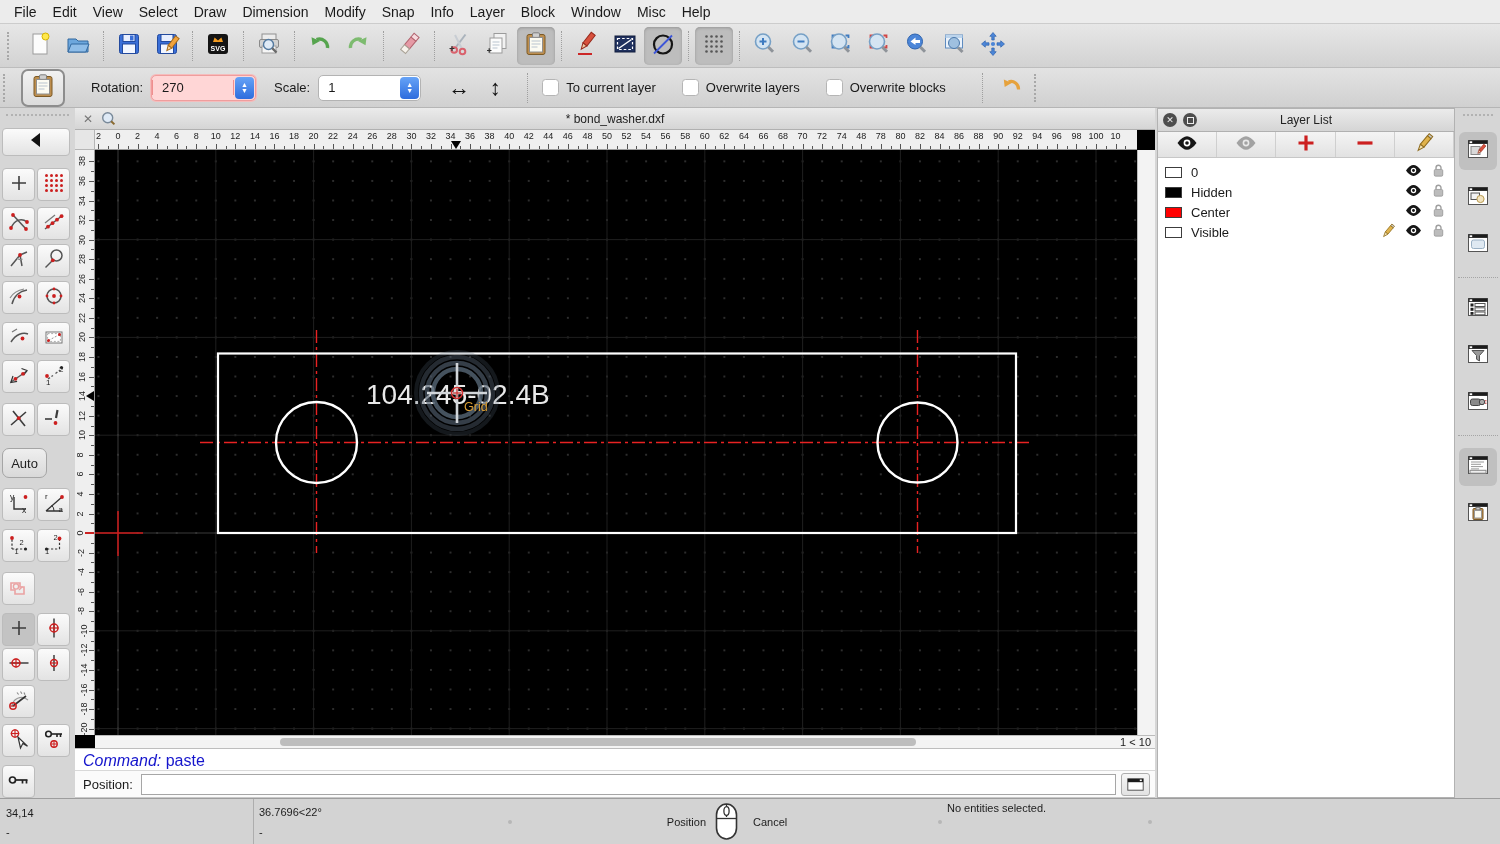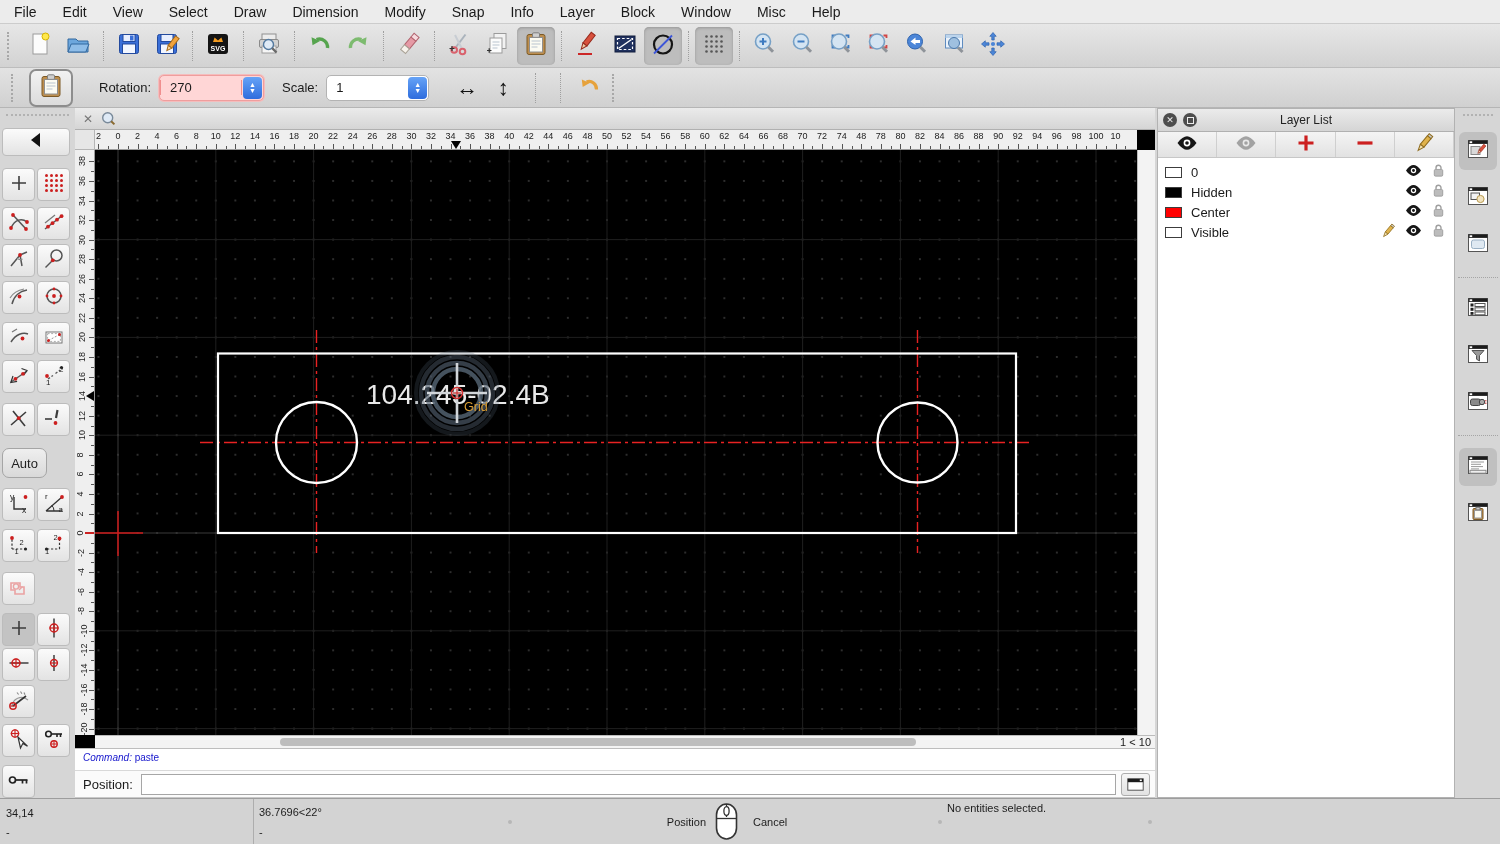--- a/index.html
+++ b/index.html
@@ -1,29 +1,29 @@
 <!DOCTYPE html>
 <html><head>
 <meta charset="utf-8">
 <style>
   html,body{margin:0;padding:0;}
   body{width:1500px;height:844px;position:relative;overflow:hidden;background:#d6d6d6;
        font-family:"Liberation Sans", sans-serif;color:#1a1a1a;-webkit-font-smoothing:antialiased;}
   
   .menubar{position:absolute;left:0;top:0;width:1500px;height:24px;background:#ececec;
            border-bottom:1px solid #cccccc;display:flex;align-items:center;padding-left:14px;
-           gap:26px;font-size:14px;box-sizing:border-box;}
+           gap:16px;font-size:14px;box-sizing:border-box;}
   .menu-item{cursor:default;white-space:nowrap;}
   
   .toolbar1{position:absolute;left:0;top:24px;width:1500px;height:44px;
             background:linear-gradient(#e7e7e7,#d2d2d2);border-bottom:1px solid #bdbdbd;
             display:flex;align-items:center;padding:0 4px;box-sizing:border-box;}
   .toolbar2{position:absolute;left:0;top:68px;width:1500px;height:40px;
             background:linear-gradient(#e3e3e3,#d0d0d0);border-bottom:1px solid #b5b5b5;
-            display:flex;align-items:center;padding:0 8px;box-sizing:border-box;font-size:13px;}
+            display:flex;align-items:center;padding:0 0;box-sizing:border-box;font-size:13px;}
   .thandle{width:5px;height:28px;border-left:2px dotted #a8a8a8;margin:0 7px 0 3px;}
   .tsep{width:0;height:30px;border-left:1px dotted #9f9f9f;margin:0 6px;}
   .tbtn{width:38px;height:38px;display:flex;align-items:center;justify-content:center;border-radius:5px;}
   .tbtn.selected{background:#bdbdbd;box-shadow:inset 0 1px 3px #969696;}
   .bigpaste{width:40px;height:34px;border:2px solid #8d8d8d;border-radius:7px;margin:0 8px 0 4px;
             background:linear-gradient(#f2f2f2,#dcdcdc);display:flex;align-items:center;justify-content:center;}
   .tb2-label{margin:0 8px 0 18px;}
   .spin{display:flex;align-items:center;height:24px;border:1px solid #b3b3b3;background:#fff;
         border-radius:5px;overflow:hidden;}
   .spin .val{width:62px;padding:0 9px;font-size:13px;}
@@ -99,21 +99,21 @@
   .right-dock{position:absolute;left:1455px;top:108px;width:45px;height:690px;background:#d6d6d6;
            display:flex;flex-direction:column;align-items:center;box-sizing:border-box;padding-top:6px;}
   .rd-handle{width:30px;height:6px;border-top:2px dotted #b2b2b2;margin-bottom:10px;}
   .dock-btn{width:38px;height:38px;border-radius:6px;display:flex;align-items:center;justify-content:center;
            margin-bottom:9px;}
   .dock-btn.selected{background:#c0c0c0;}
   .dock-gap{width:40px;border-top:1px dotted #a5a5a5;margin:4px 0 12px 0;}
   
   .cmdline{position:absolute;left:75px;top:748px;width:1080px;height:23px;background:#fff;
            border-top:1px solid #bdbdbd;border-bottom:1px solid #d9d9d9;box-sizing:border-box;
-           font-size:10px;padding:3px 0 16px 8px;color:#1515cc;}
+           font-size:16px;padding:3px 0 16px 8px;color:#1515cc;}
   .cmdline .prompt{font-style:italic;}
   .posline{position:absolute;left:75px;top:771px;width:1080px;height:27px;background:#fbfbfb;
            display:flex;align-items:center;font-size:13px;box-sizing:border-box;padding-left:8px;
            border-bottom:1px solid #c9c9c9;}
   .pos-input{flex:1;height:19px;margin-left:8px;background:#fff;border:1px solid #a6a6a6;}
   .pos-btn{width:27px;height:21px;margin:0 5px;background:linear-gradient(#f6f6f6,#e2e2e2);
            border:1px solid #adadad;border-radius:3px;display:flex;align-items:center;justify-content:center;}
   .statusbar{position:absolute;left:0;top:798px;width:1500px;height:46px;background:#d3d3d3;
            border-top:1px solid #9d9d9d;box-sizing:border-box;font-size:11px;color:#1d1d1d;}
   .sb{position:absolute;white-space:nowrap;}
@@ -358,20 +358,34 @@
   <div class="spin">
     <div class="val">1</div>
     <div class="btns">
         <span>▲</span>
         <span>▼</span>
       </div>
   </div>
   <div class="flipbtn" style="margin-left:20px;">↔</div>
   <div class="flipbtn">↕</div>
   <div class="tsep" style="margin:0 14px;"></div>
+  <div id="cb-wrap" style="display:flex;align-items:center;">
+      <div class="cb">
+        <span class="box"></span>
+        <span>To current layer</span>
+      </div>
+      <div class="cb">
+        <span class="box"></span>
+        <span>Overwrite layers</span>
+      </div>
+      <div class="cb">
+        <span class="box"></span>
+        <span>Overwrite blocks</span>
+      </div>
+    </div>
   <div class="tsep" style="margin:0 10px;"></div>
   <div class="tbtn" id="undo-orange">
       <span><svg width="26" height="26" viewBox="0 0 26 26">
           <path d="M19.5 16.5c.3-5.5-4.8-9.3-10-7.6" fill="none" stroke="#e6a23c" stroke-width="3.2"></path>
           <path d="M4.8 6.5l.9 7.4 6.9-3.9z" fill="#e6a23c"></path>
         </svg></span>
     </div>
   <div class="thandle"></div>
 </div>
 
@@ -653,20 +667,21 @@
 
 <div class="mdi">
   <div class="mdi-title">
     <span class="mdi-close">✕</span>
     <span class="mdi-zoomico">
       <svg width="15" height="15" viewBox="0 0 15 15">
           <circle cx="6.7" cy="6.7" r="5" fill="#dfeaf6" stroke="#7a8a9a" stroke-width="1.4"></circle>
           <line x1="10.2" y1="10.2" x2="13.4" y2="13.4" stroke="#8a6a30" stroke-width="2"></line>
         </svg>
     </span>
+    <span class="ttl">* bond_washer.dxf</span>
   </div>
   <div class="ruler-corner"></div>
   <div class="hruler" id="hruler">
       <span class="rlab" style="left:3.4px">2</span>
       <span class="rlab" style="left:23.0px">0</span>
       <span class="rlab" style="left:42.5px">2</span>
       <span class="rlab" style="left:62.1px">4</span>
       <span class="rlab" style="left:81.6px">6</span>
       <span class="rlab" style="left:101.2px">8</span>
       <span class="rlab" style="left:120.8px">10</span>

